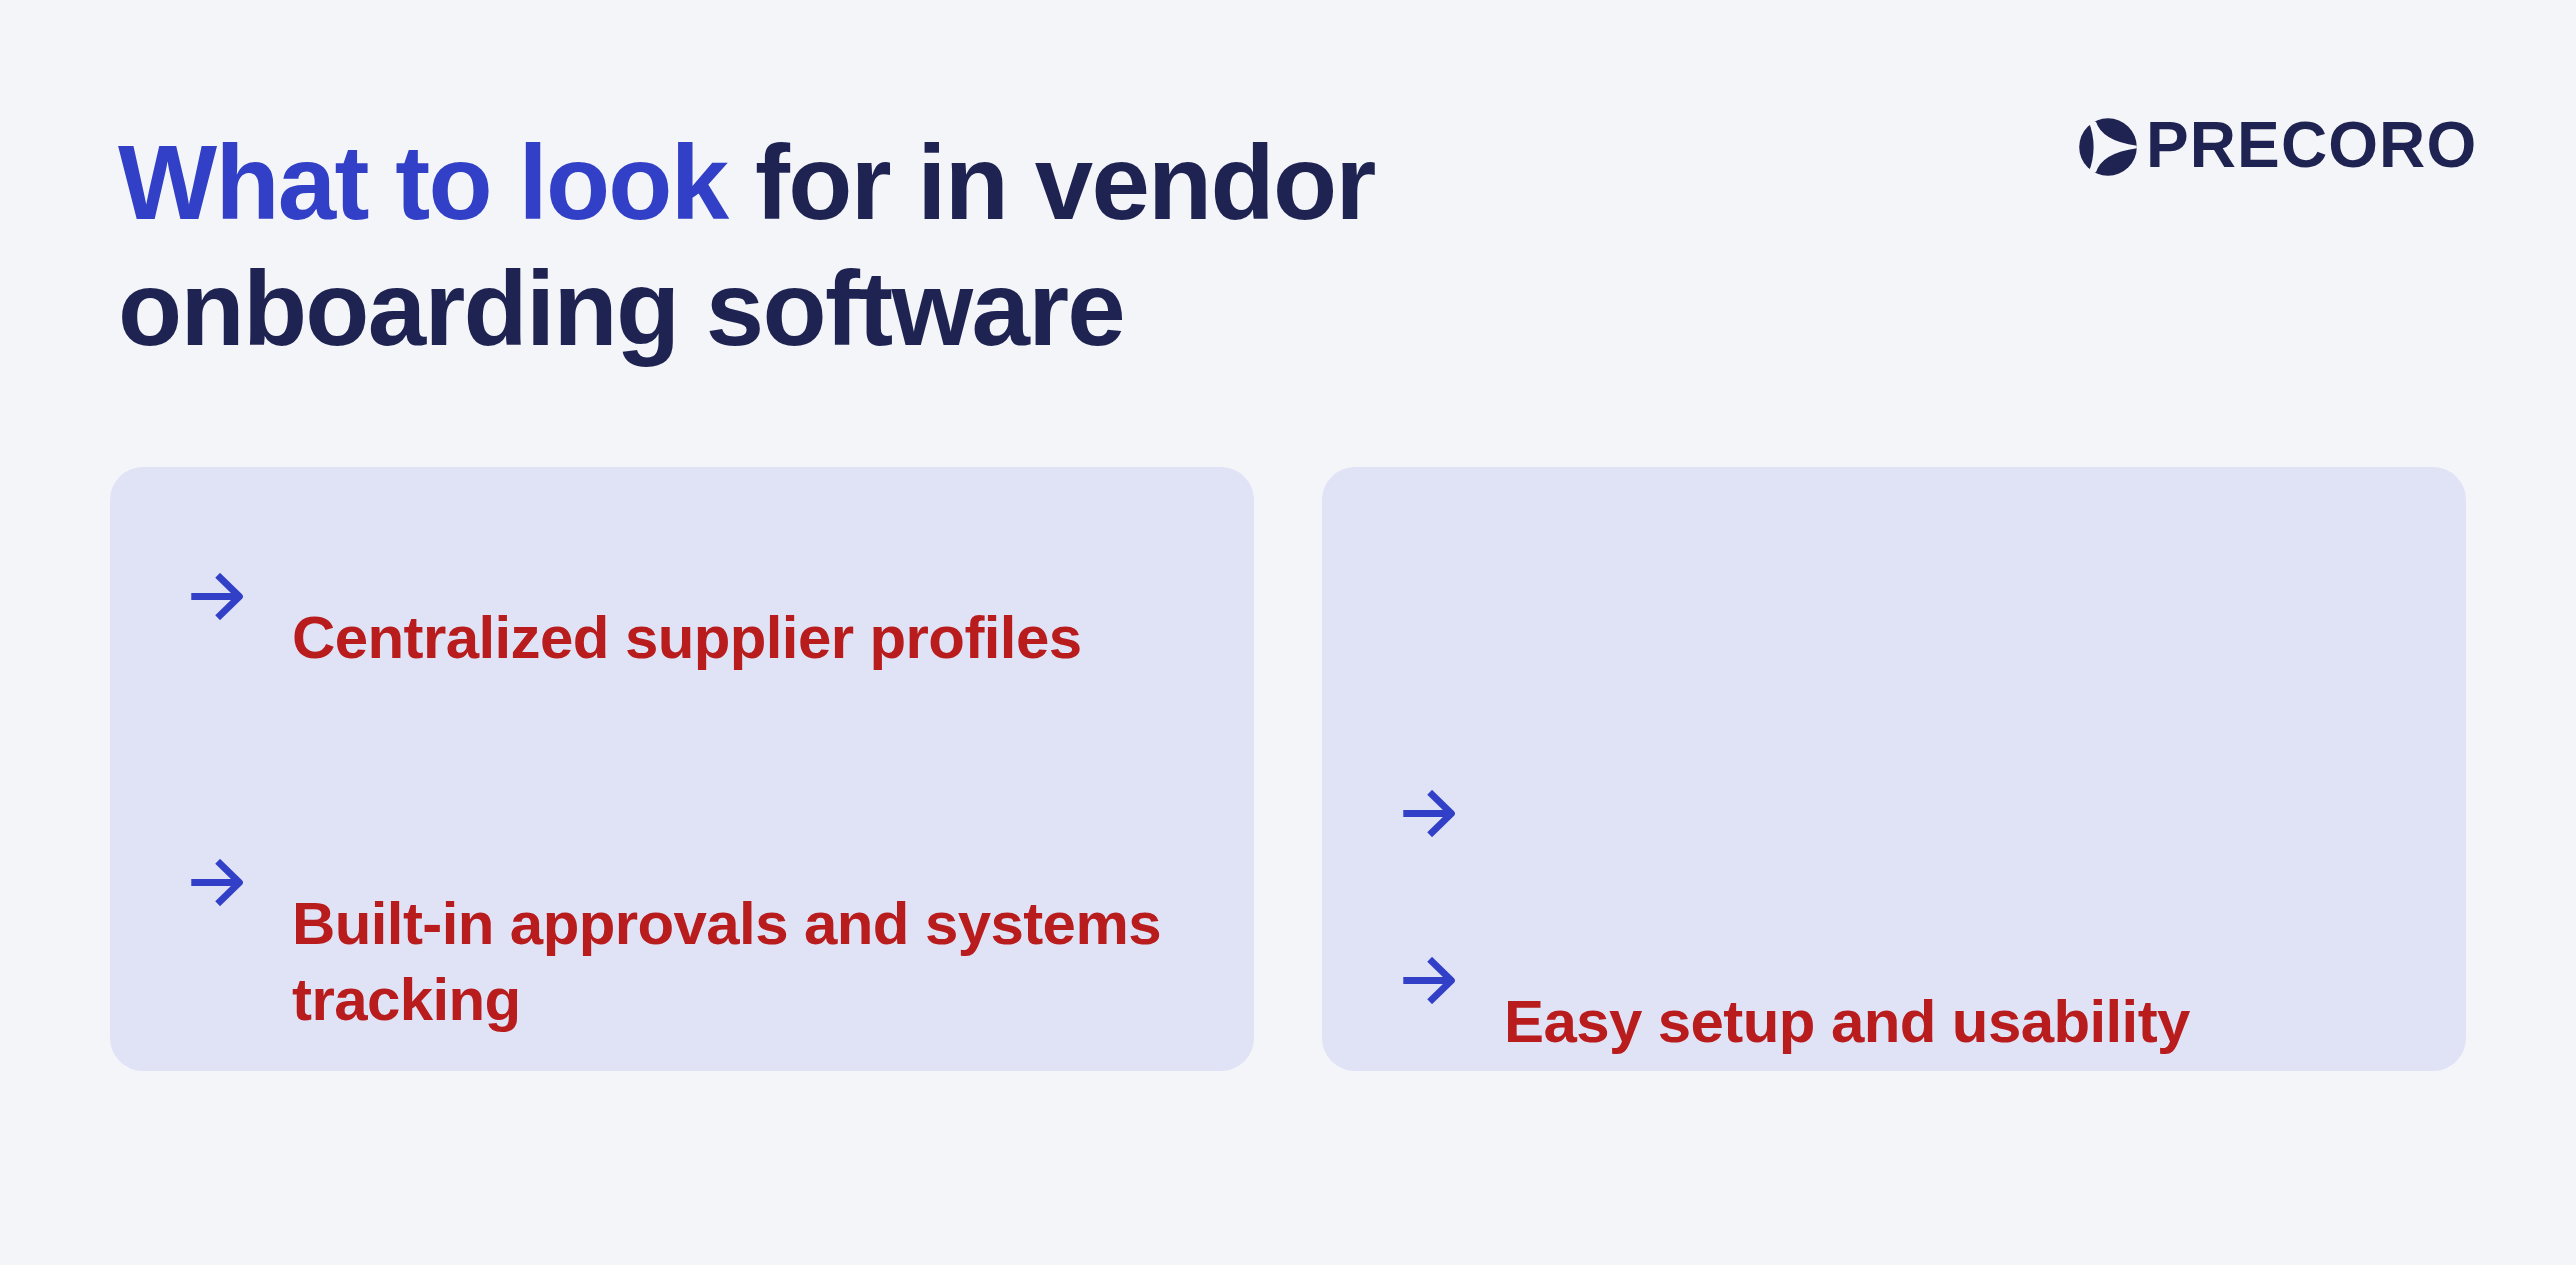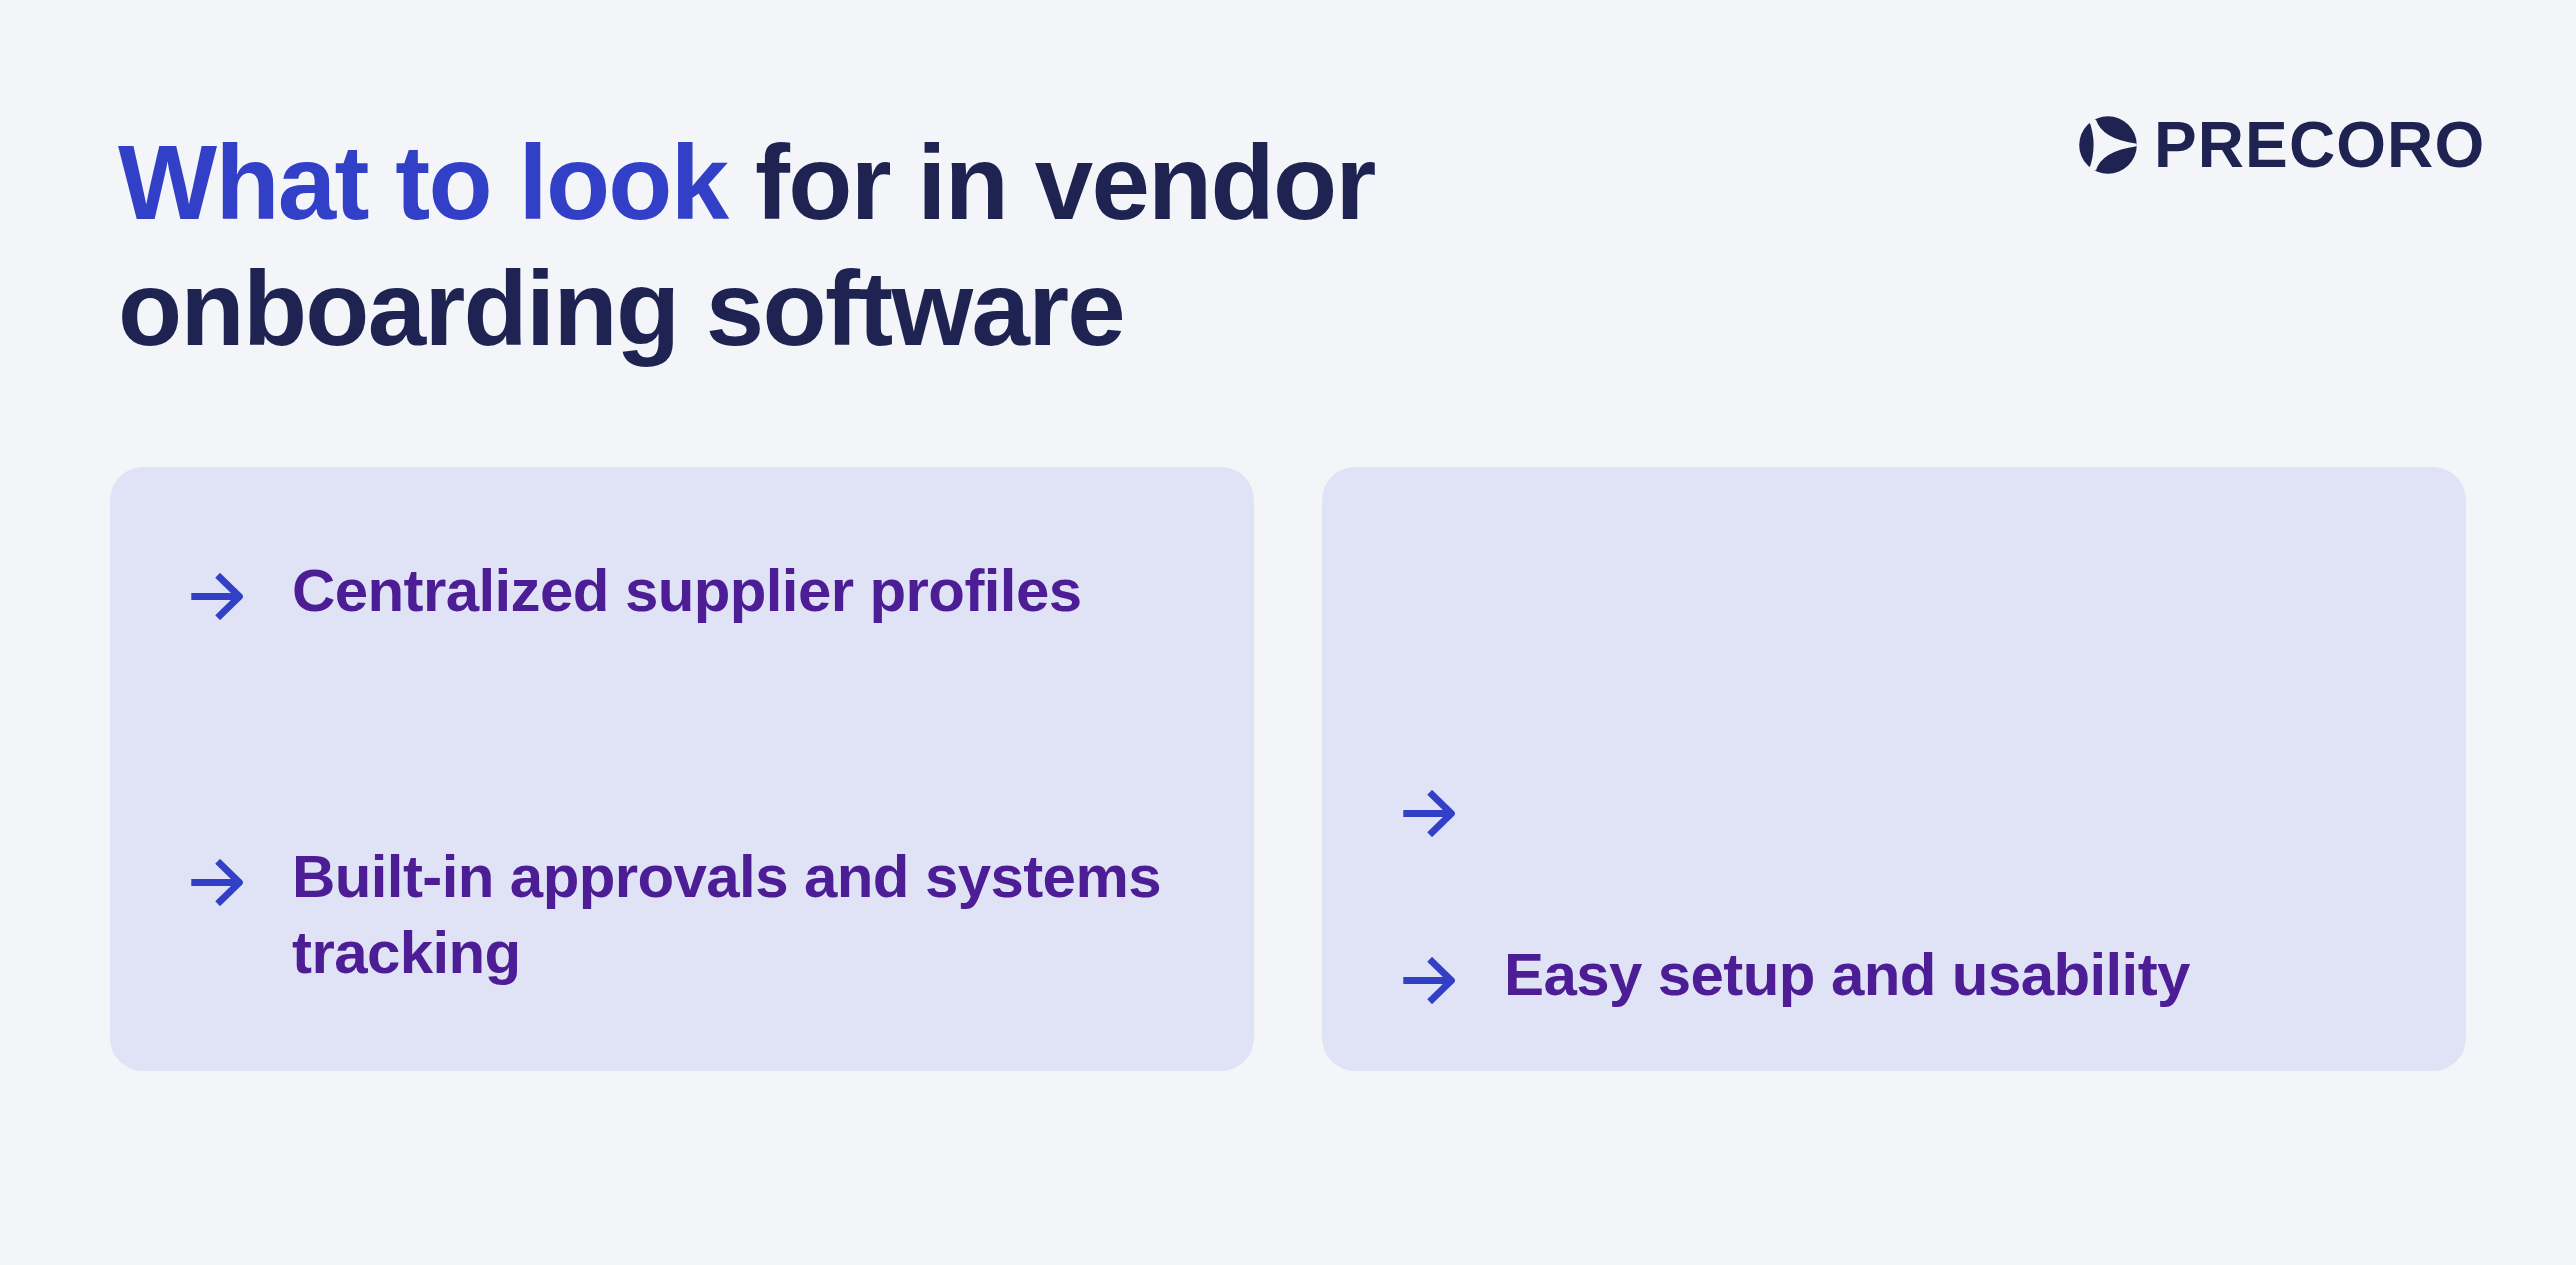--- a/index.html
+++ b/index.html
@@ -14,21 +14,21 @@
       position: absolute; left: 110px; top: 112px;
       width: 1431px;
       font-size: 105px; font-weight: 700; line-height: 126px;
       letter-spacing: -1.7px;
       color: #1E2352;
       margin: 8px;
     }
     .title .accent { color: #3240C8; }
     .logo {
       position: absolute; left: 2078px; top: 113px;
-      display: flex; align-items: center; gap: 16px;
+      display: flex; align-items: flex-end; gap: 8px;
     }
     .logo svg { width: 60px; height: 60px; display: block; }
     .logo-text {
       font-size: 64px; font-weight: 700; letter-spacing: 1.1px;
       color: #1E2352; line-height: 1;
     }
     .card {
       position: absolute; top: 467px; height: 604px;
       background: #E0E2F6; border-radius: 33px;
       box-sizing: border-box;
@@ -39,21 +39,21 @@
       position: absolute; left: 80px; right: 69px;
       display: flex; align-items: flex-start;
     }
     .arrow {
       width: 53px; flex: 0 0 53px; margin-right: 49px;
       padding-top: 19.5px;
     }
     .arrow svg { width: 53px; height: 47px; display: block; }
     .item-text {
       font-size: 60px; font-weight: 700; line-height: 76px;
-      letter-spacing: -0.6px; color: #4c1d95;
+      letter-spacing: -0.6px; color: #b91c1c; margin-top: 47px;
     }
   </style>
 </head>
 <body>
 
 <h1 class="title"><span class="accent">What to look</span><span> for in vendor onboarding software</span></h1>
 
 <div class="logo">
   <svg viewBox="0 0 100 100">
     <ellipse cx="50" cy="50" rx="48" ry="48" fill="#1E2352"></ellipse>

